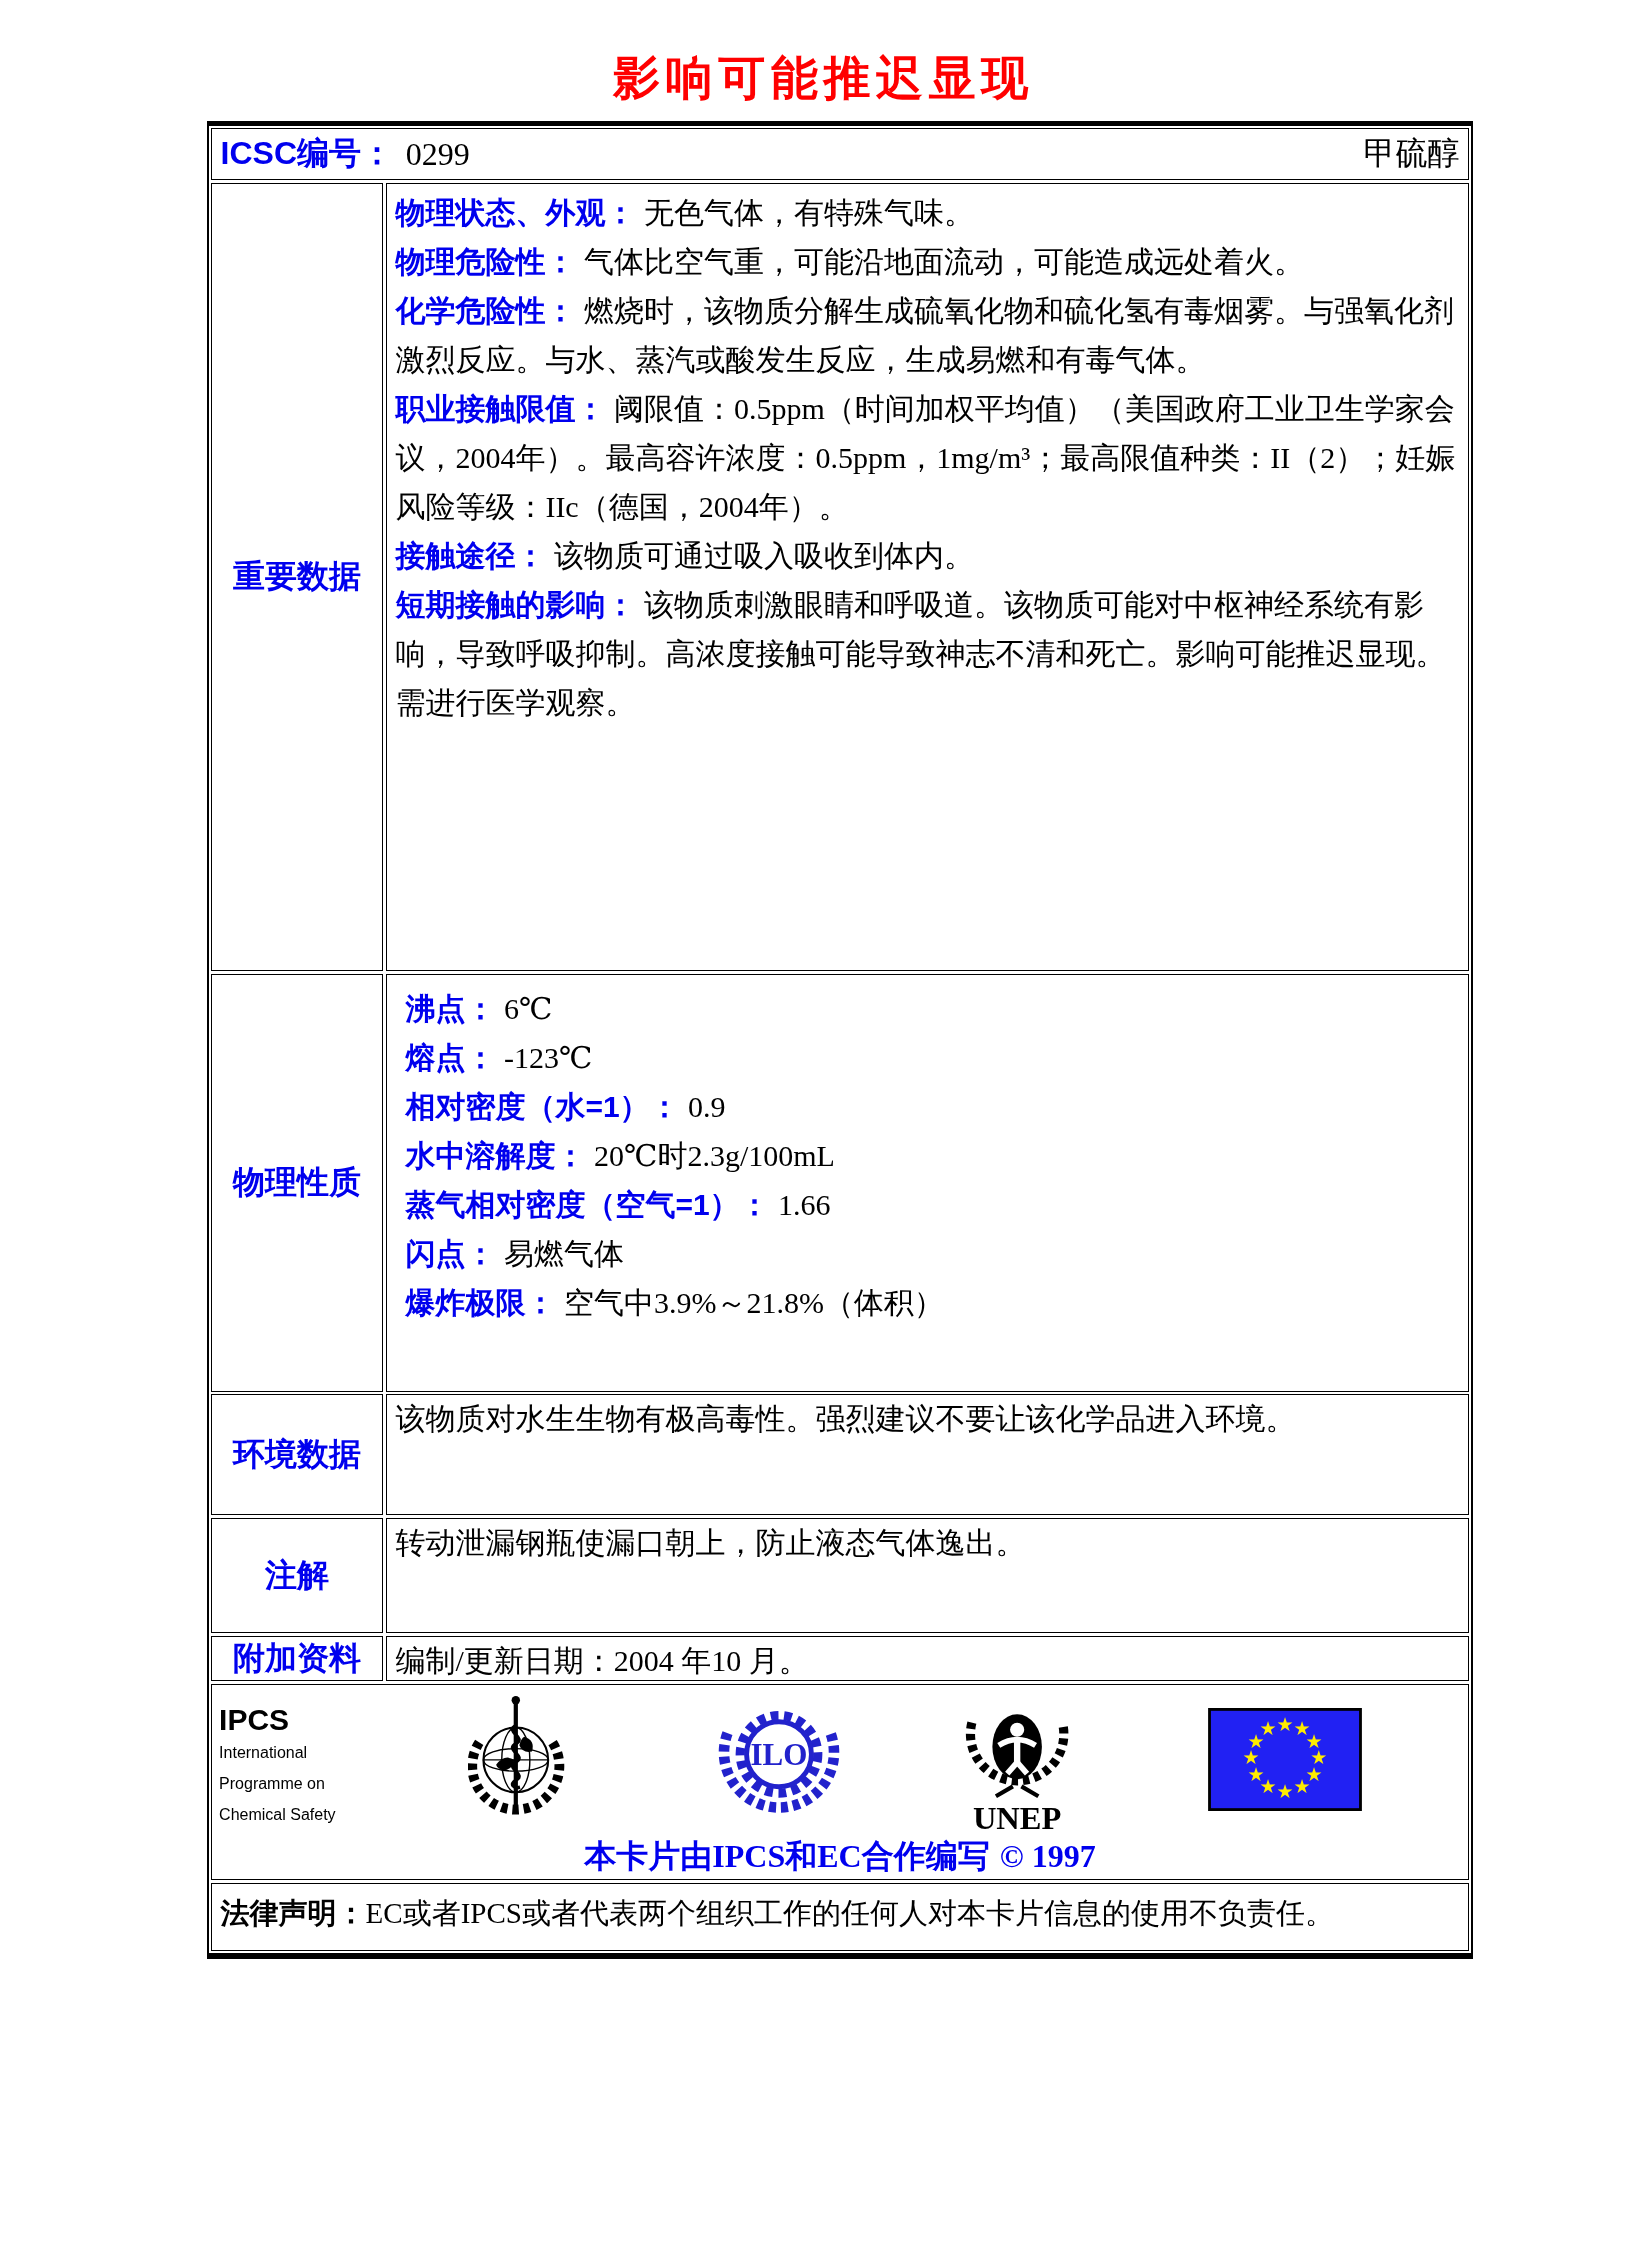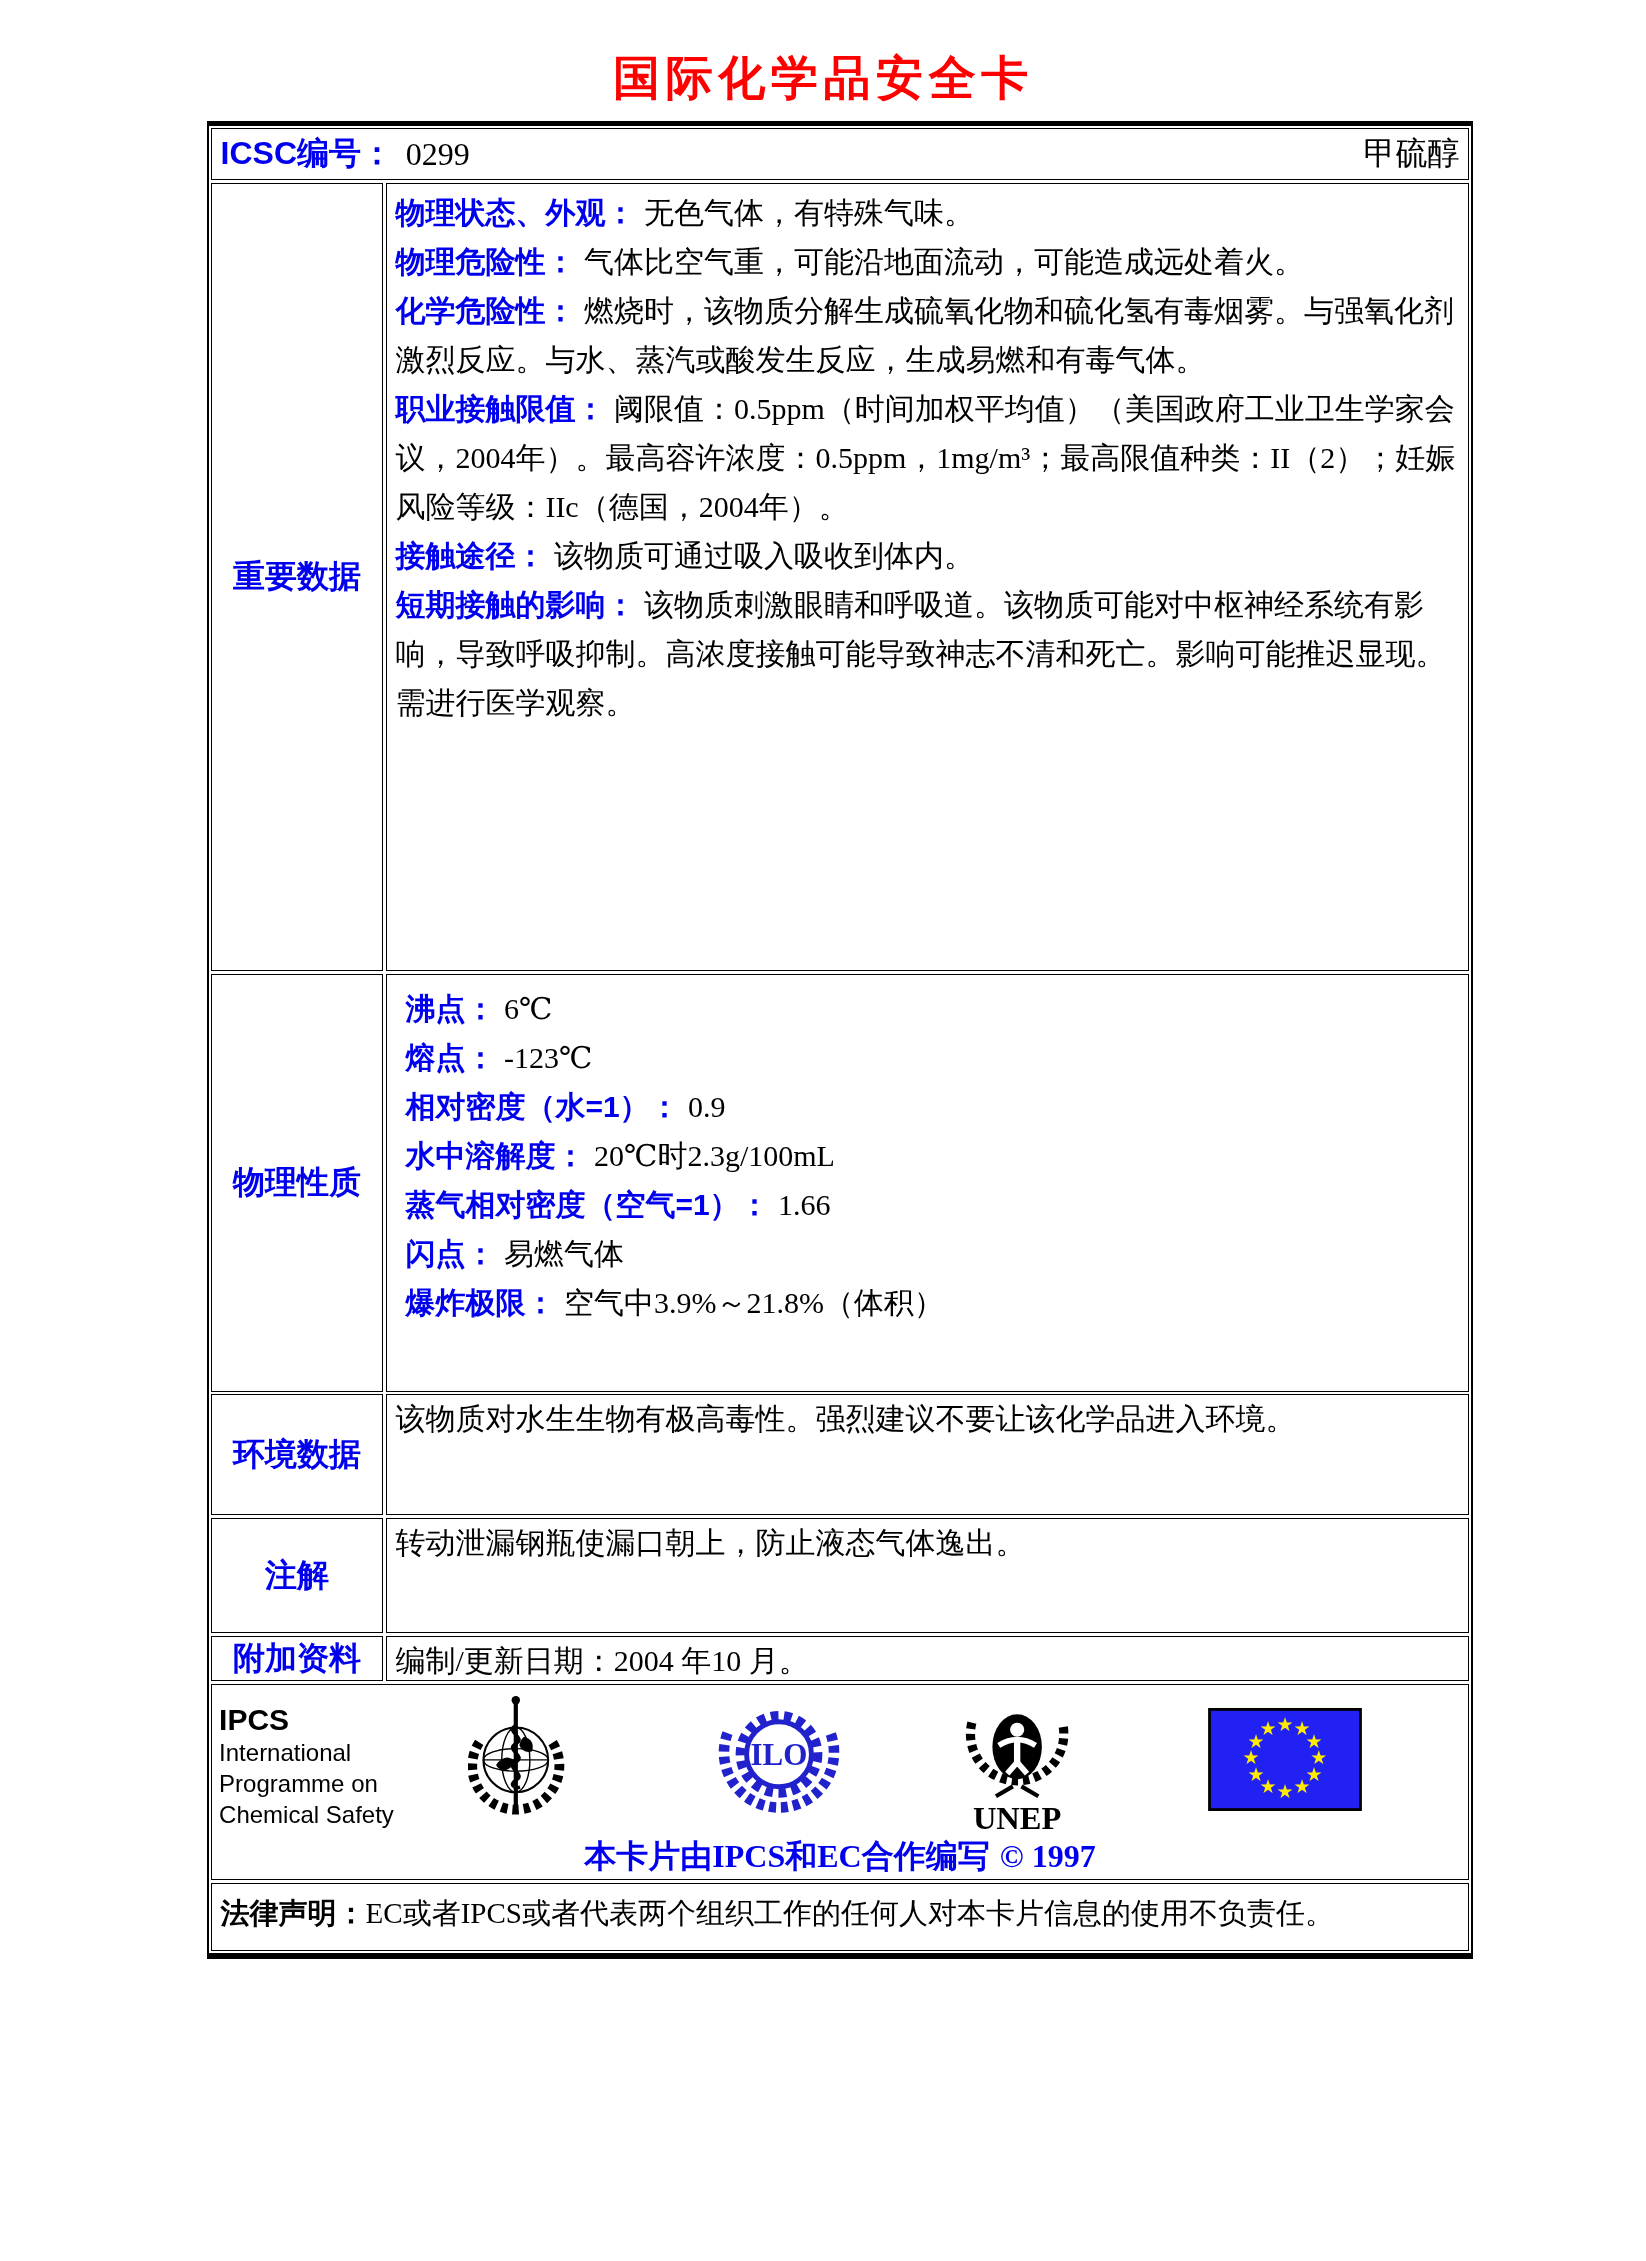--- a/index.html
+++ b/index.html
@@ -45,40 +45,40 @@
   .r-env{height:121px;}
   .r-notes{height:115px;}
   .r-add{height:45px;}
   .r-env p,.r-notes p,.r-add p{margin:0;font-size:30px;line-height:41px;}
   .r-add .full-cell,.r-env .content-cell,.r-notes .content-cell{padding-top:2.8px;}
   
   .r-logos{height:196px;}
   .logo-cell{position:relative;padding:4px;}
   .ipcs-block{position:absolute;left:7px;top:18.4px;font-family:"Liberation Sans","DejaVu Sans",sans-serif;}
   .ipcs-acronym{font-size:30px;font-weight:bold;line-height:34px;}
-  .ipcs-line{font-size:24px;line-height:31px;}
+  .ipcs-line{font-size:16px;line-height:31px;}
   .who-logo{position:absolute;left:256px;top:8.5px;}
   .ilo-logo{position:absolute;left:500px;top:14px;}
   .unep-logo{position:absolute;left:747px;top:8.5px;}
   .eu-flag{position:absolute;left:996px;top:23px;}
   .logo-caption{
     position:absolute;left:0;top:150px;width:100%;text-align:center;
     color:#0000ee;font-size:32px;font-weight:bold;
     font-family:"Liberation Serif","DejaVu Serif",serif;
   }
   .copyright{font-weight:bold;margin-left:10px;}
   
   .r-legal{height:68px;}
   .r-legal .full-cell{padding-top:10px;font-size:29px;}
   .legal-label{font-family:Liberation Serif, serif;font-weight:bold;color:#000;}
 </style>
 </head>
 <body>
 
-<div class="page-title">国际化学品安全卡</div>
+<div class="page-title">影响可能推迟显现</div>
 
 <div class="card">
 
   <div class="row r-header">
     <div class="cell full-cell">
       <span class="blue-label">ICSC编号：</span>
       <span class="icsc-number">0299</span>
       <span class="chem-name">甲硫醇</span>
     </div>
   </div>

